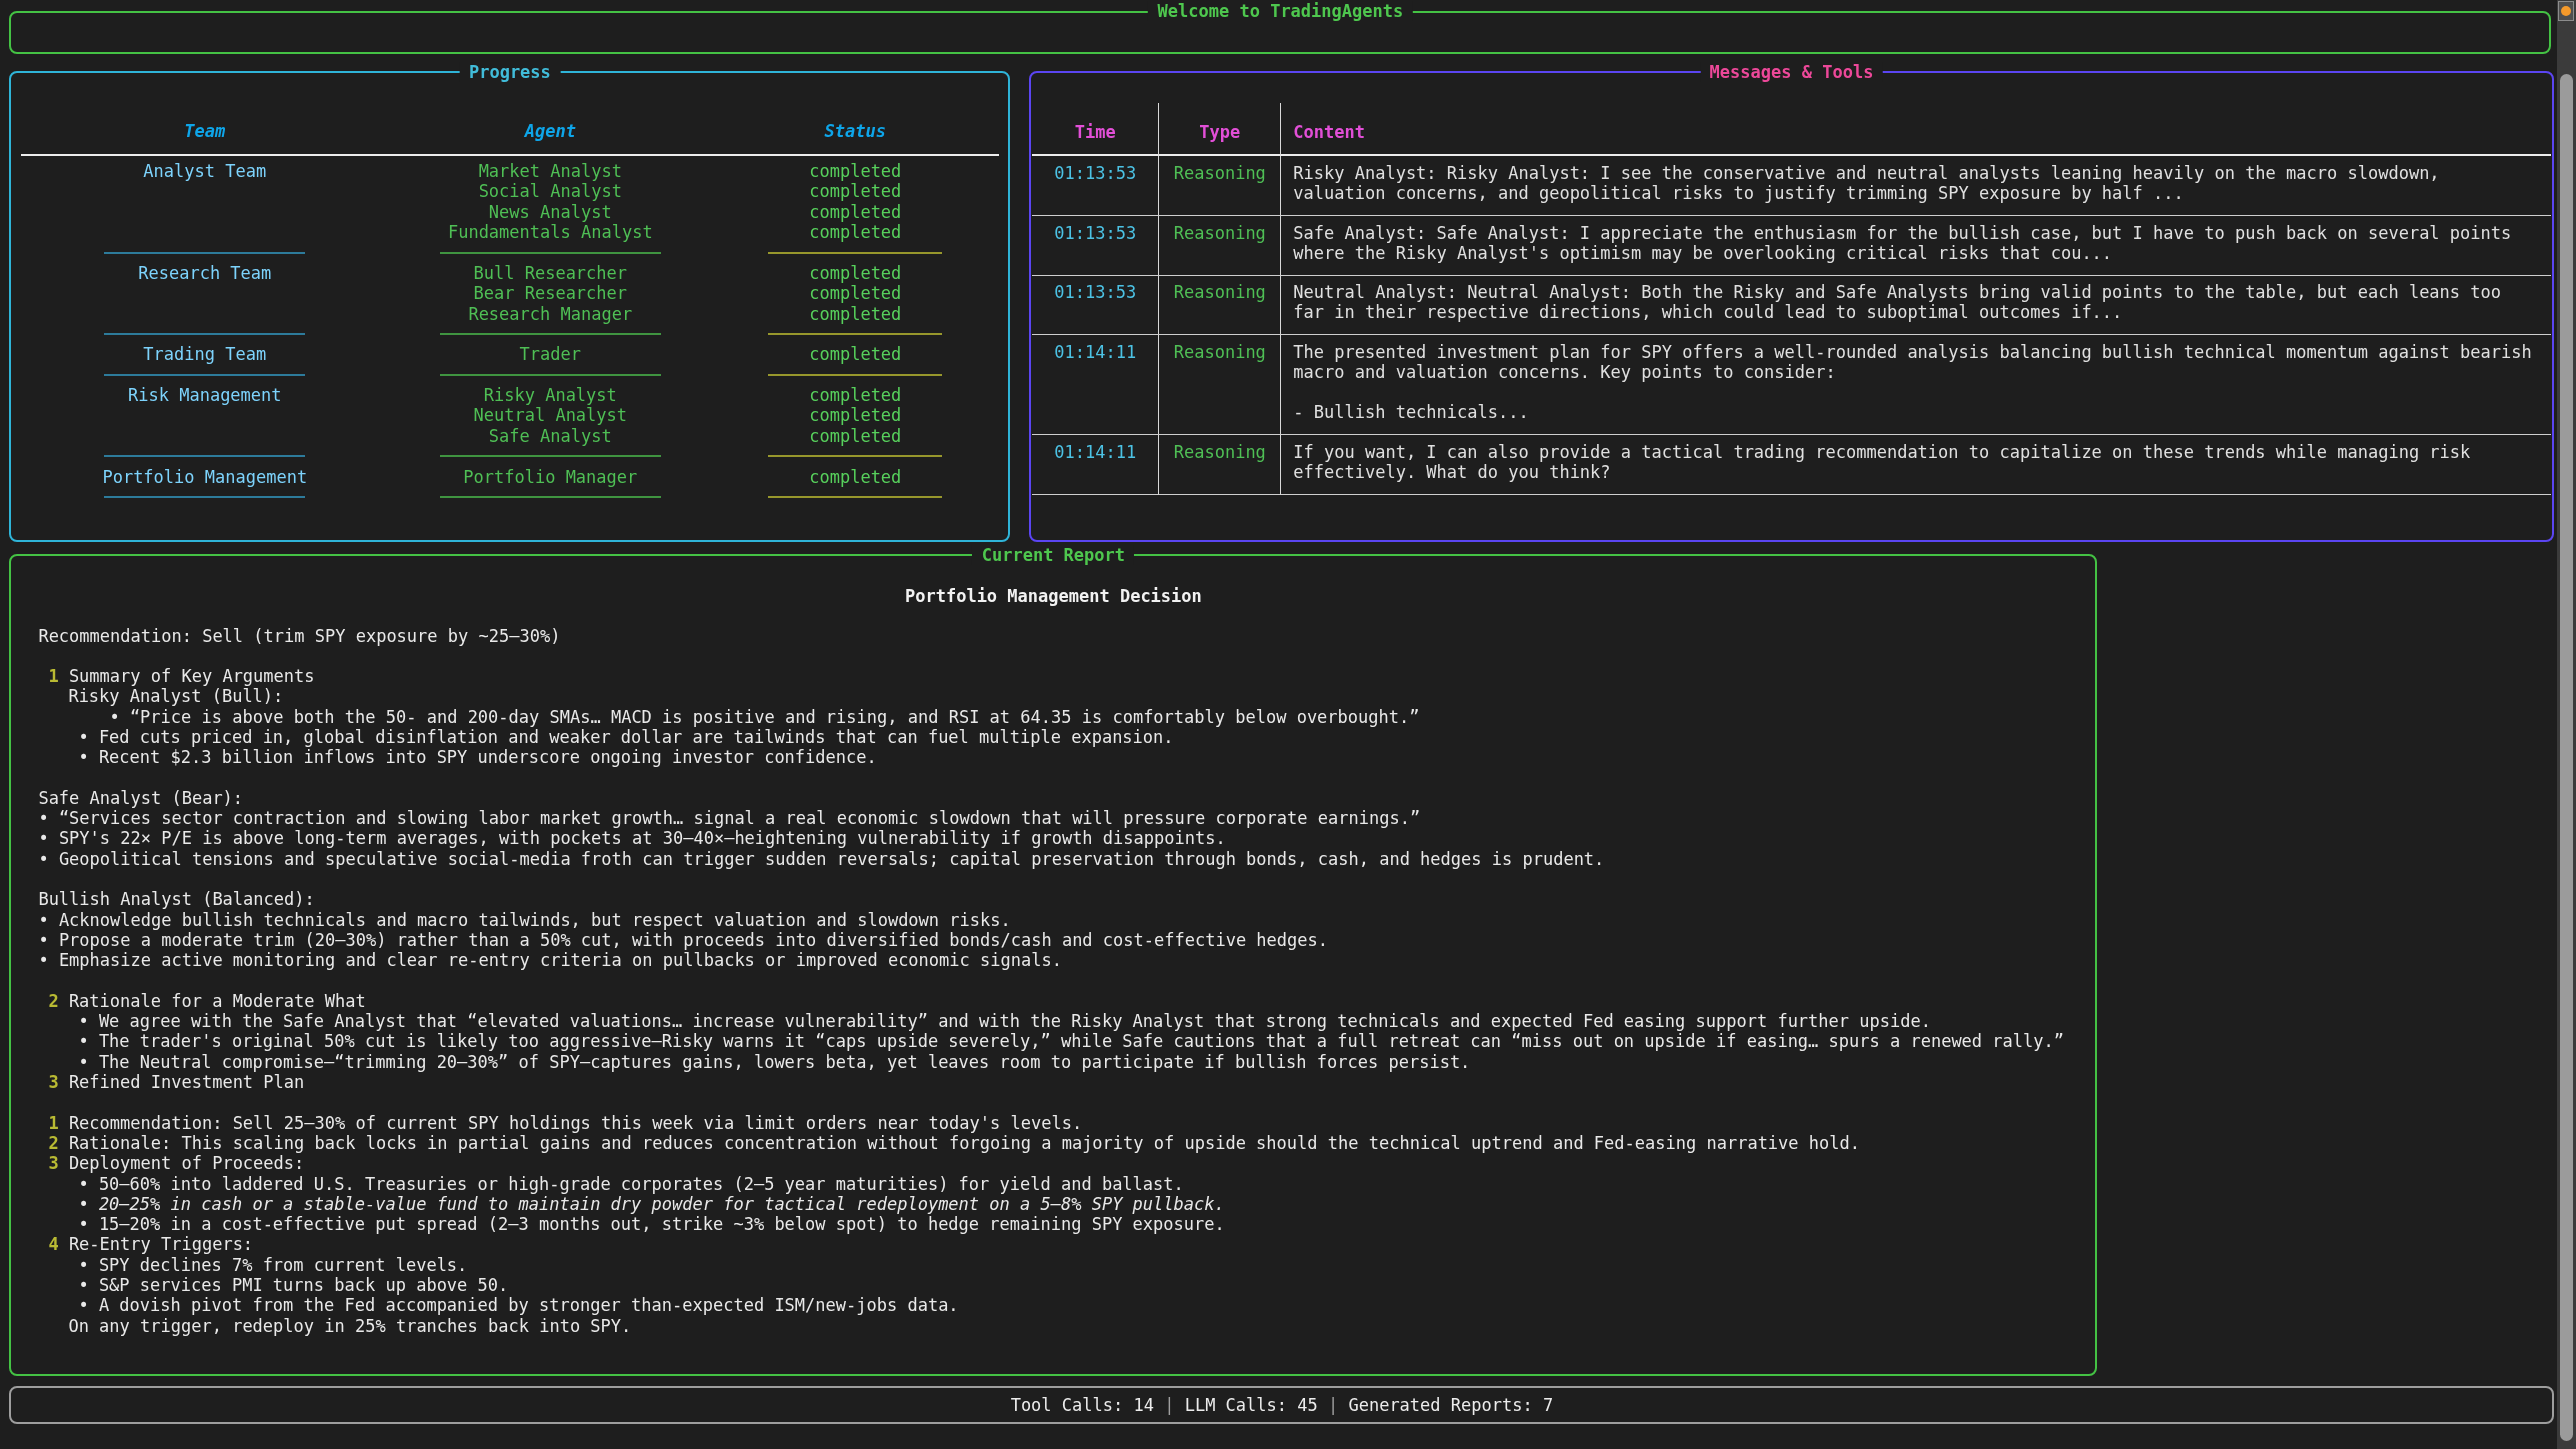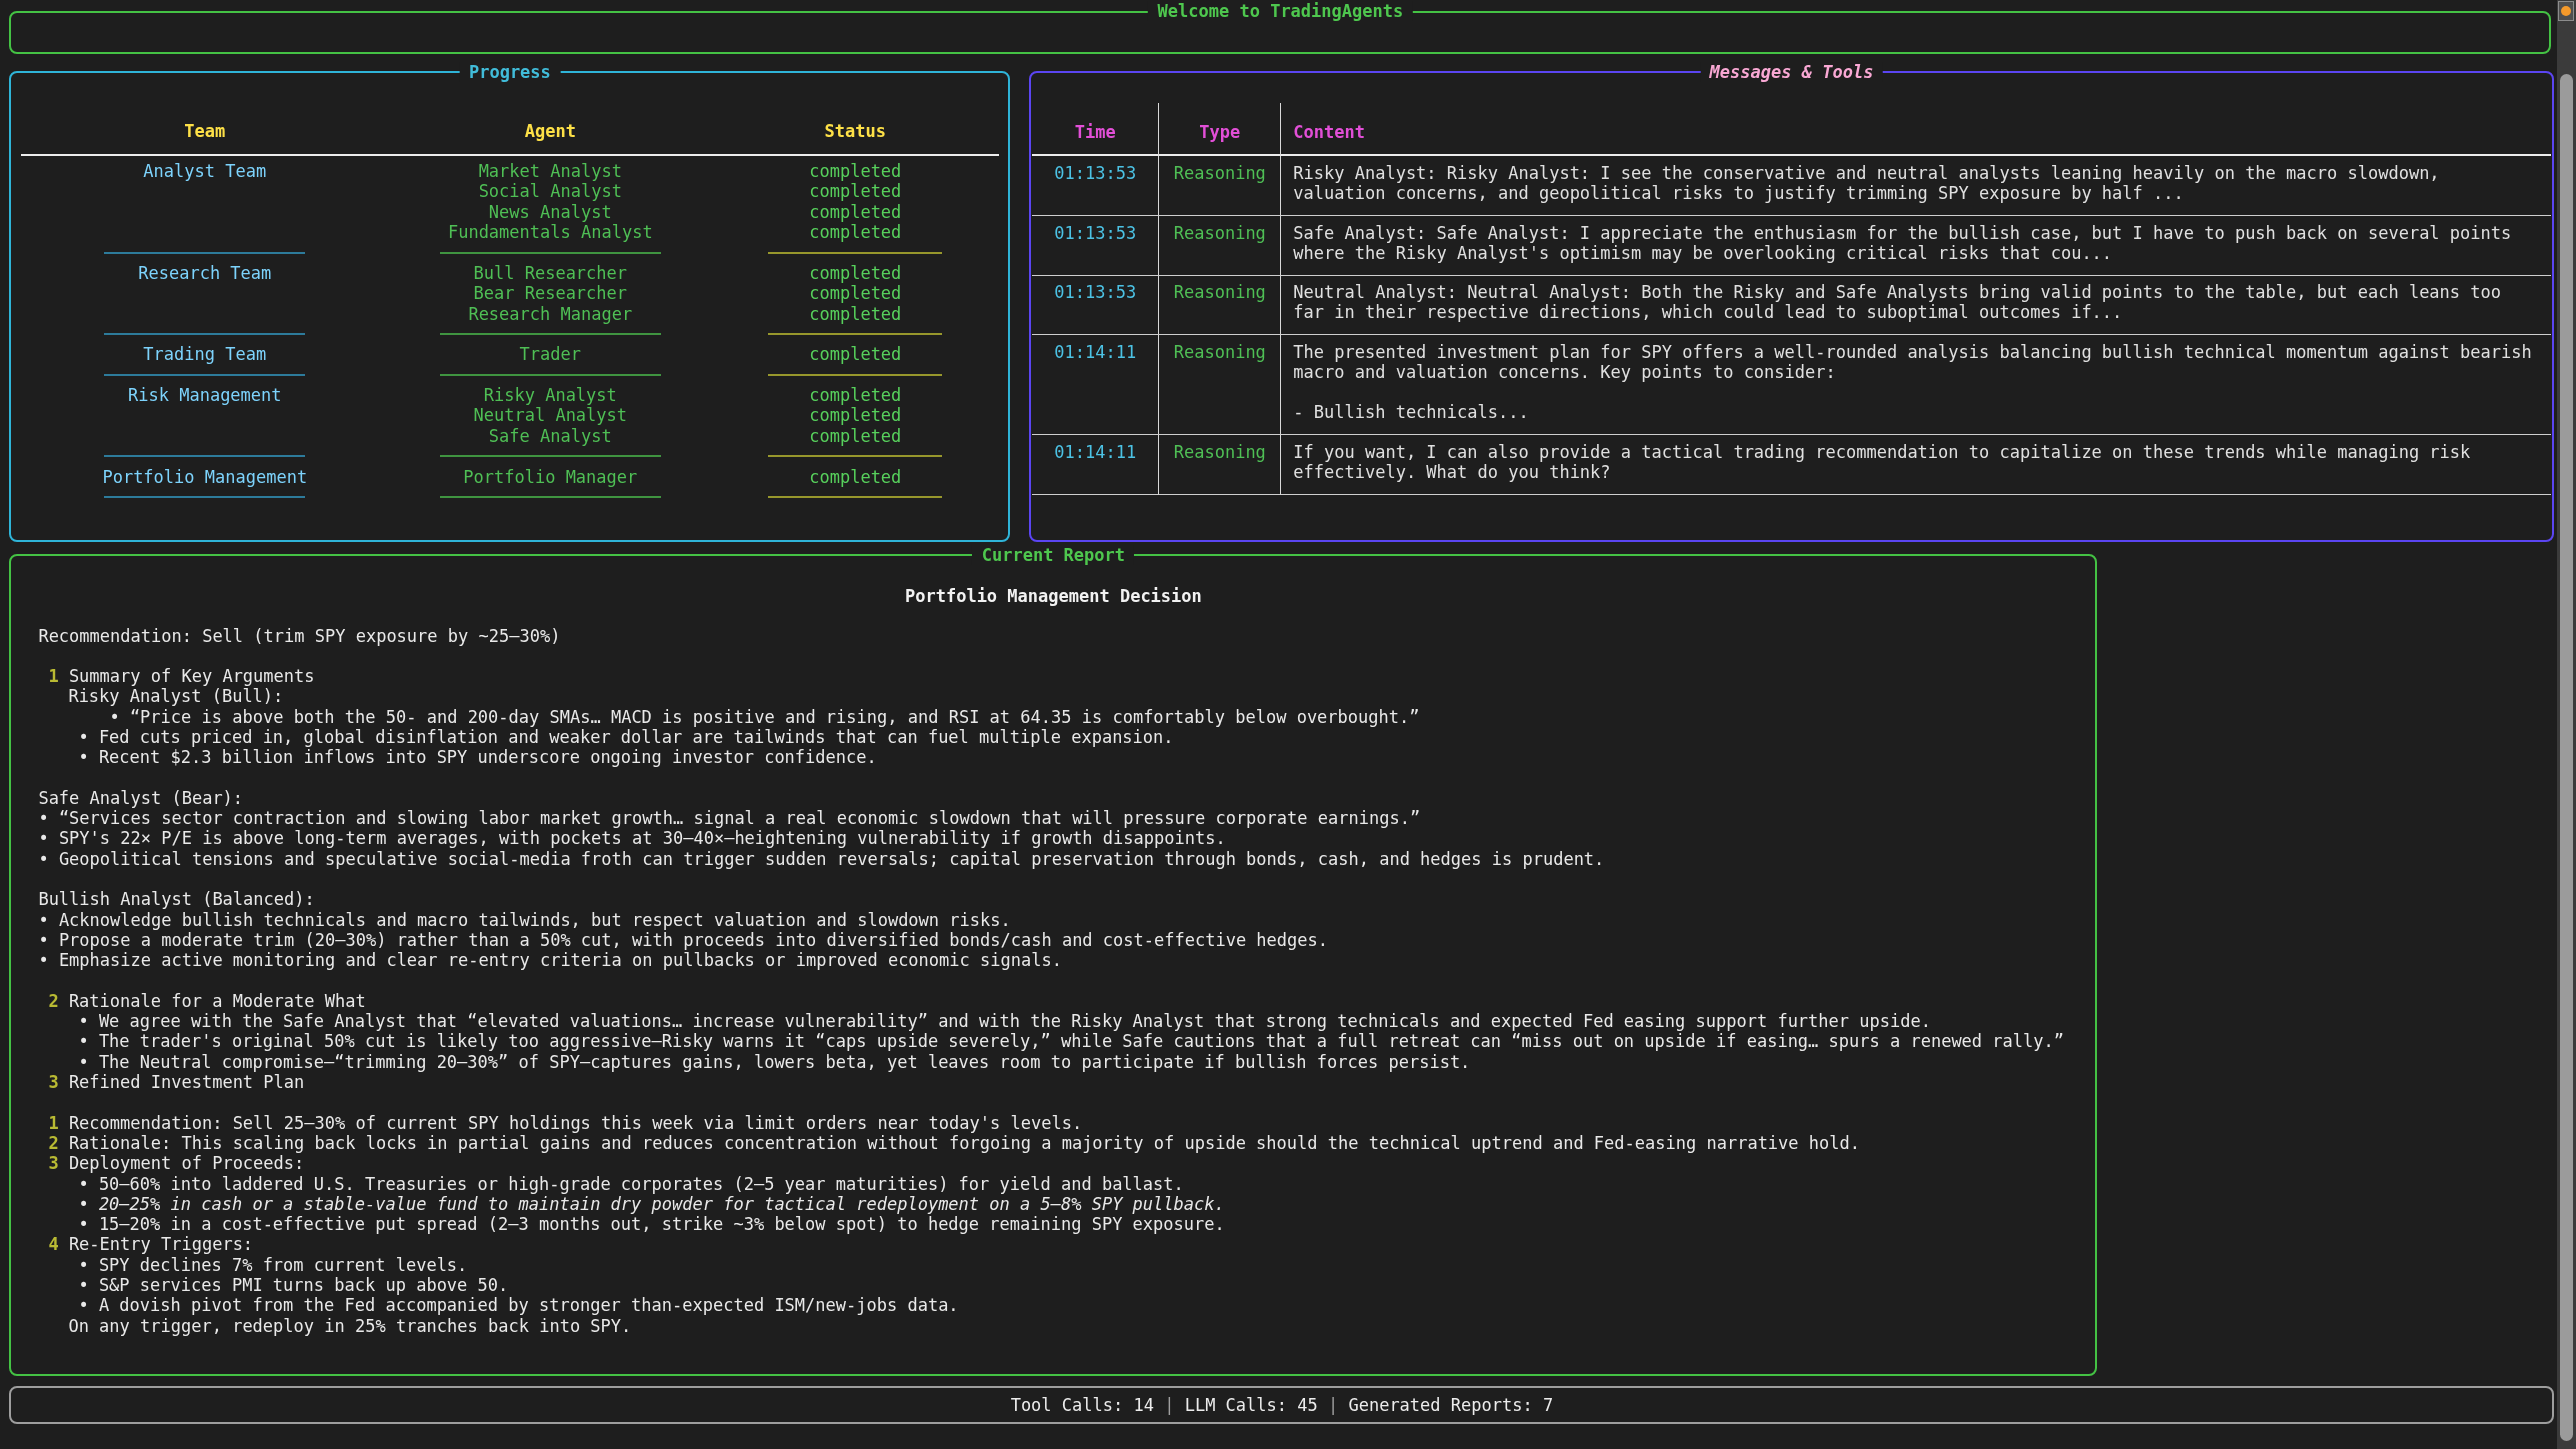--- a/index.html
+++ b/index.html
@@ -9,37 +9,37 @@
   .ptitle{position:absolute;top:-11.4px;left:50%;transform:translateX(-50%);
           background:#1e1e1e;padding:0 9.4px;font-weight:bold;white-space:nowrap;line-height:20px;}
   
   #welcome{left:9.4px;top:10.7px;width:2542px;height:43px;border-color:#44c244;}
   #welcome .ptitle{color:#4ec74e;}
   
   #progress{left:9.4px;top:71px;width:1001px;height:471px;border-color:#2fb4d8;}
   #progress .ptitle{color:#41bcd9;}
   .pg-wrap{padding:0 5.4px;}
   .pg-row{display:flex;line-height:20.4px;height:20.4px;}
-  .pg-head{margin-top:48px;font-weight:bold;color:#fde047;}
+  .pg-head{margin-top:48px;font-weight:bold;color:#0ea5e9;font-style:italic;}
   .pg-cell{text-align:center;}
   .pg-cell.c0{width:376px;}
   .pg-cell.c1{width:315px;}
   .pg-cell.c2{width:295px;}
   .pg-hsep{border-top:2px solid #ededed;margin:12.7px 4px 2.7px 4px;}
   .pg-team{color:#7dd3fc;}
   .pg-agent{color:#4fbf55;}
   .pg-status{color:#57d05c;}
   .pg-seprow .pg-cell{display:flex;align-items:center;justify-content:center;}
   .sepline{display:inline-block;height:0;border-top:2px solid #888;}
   .sep-team{width:201px;border-color:#2d7b9b;}
   .sep-agent{width:221px;border-color:#3f9440;}
   .sep-status{width:174px;border-color:#97972c;}
   
   #messages{left:1029px;top:71px;width:1525px;height:471px;border-color:#5b45f2;}
-  #messages .ptitle{color:#f9a8d4;font-style:italic;}
+  #messages .ptitle{color:#ec4899;}
   .msg-grid{display:grid;grid-template-columns:126px 122px 1fr;margin:29.5px 1.3px 0 1.3px;}
   .mc{box-sizing:border-box;}
   .mh{font-weight:bold;color:#e24fd7;text-align:center;line-height:20px;padding:19px 0 12.7px 0;
       border-bottom:2px solid #ededed;}
   .mh2{text-align:left;padding-left:12px;}
   .mc.coldiv{border-left:1.3px solid #d9d9d9;}
   .mtime{color:#4cc2e4;text-align:center;padding:6.7px 0 12px 0;line-height:20px;border-bottom:1.3px solid #cfcfcf;}
   .mtype{color:#4fbf55;text-align:center;padding:6.7px 0 12px 0;line-height:20px;border-bottom:1.3px solid #cfcfcf;}
   .mcontent{color:#e0e0e0;padding:6.7px 16px 12px 12px;line-height:20px;border-bottom:1.3px solid #cfcfcf;white-space:pre-wrap;}
   

